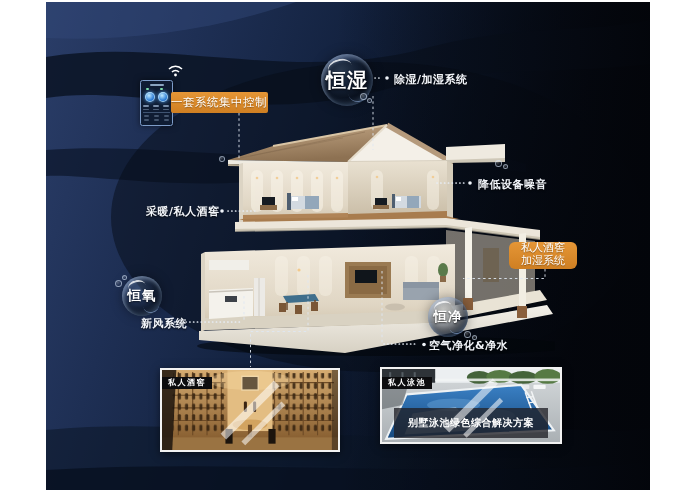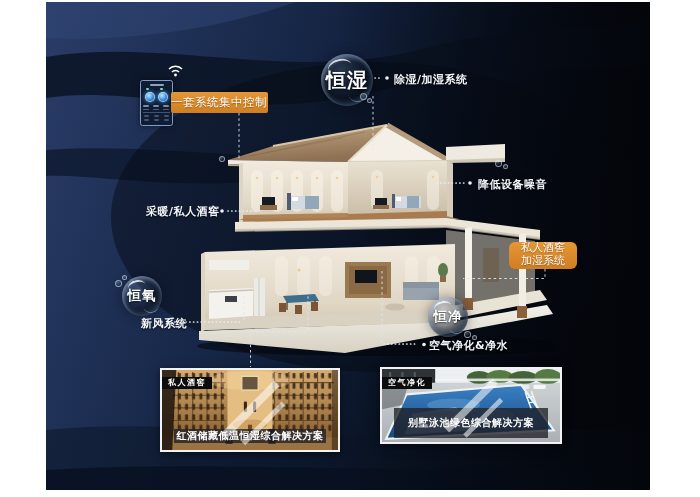--- a/index.html
+++ b/index.html
@@ -337,21 +337,20 @@
       <rect x="84" y="52" width="4" height="16" fill="#6e4b26"></rect>
       <rect x="80" y="30" width="3" height="10" rx="1.2" fill="#3a2413"></rect>
       <rect x="89" y="30" width="3" height="10" rx="1.2" fill="#3a2413"></rect>
       <rect x="0" y="64" width="172" height="12" fill="#9a7342"></rect>
       <rect x="62" y="56" width="7" height="14" fill="#1c140d"></rect>
       <rect x="104" y="56" width="7" height="14" fill="#1c140d"></rect>
       <polygon points="0,0 14,0 10,76 0,76" fill="#1c140d" opacity="0.85"></polygon>
       <rect x="166" y="0" width="6" height="76" fill="#1c140d" opacity="0.5"></rect>
     </svg>
     <div class="badge" style="top:7px;">私人酒窖</div>
-    <div class="caption" style="bottom:7px;height:14px;">红酒储藏低温恒湿综合解决方案</div>
     <svg class="watermark" viewBox="0 0 12 12">
       <line x1="2" y1="10" x2="10" y2="2" stroke="#fff" stroke-width="1.2"></line>
       <line x1="5" y1="11" x2="11" y2="5" stroke="#fff" stroke-width="0.8"></line>
     </svg>
   </div>
 
   <div class="card" style="left:380px;top:367px;width:178px;height:73px;">
     <svg viewBox="0 0 174 69" preserveAspectRatio="none">
       <defs>
         <linearGradient id="deckG" x1="0" y1="0" x2="0" y2="1">
@@ -379,21 +378,21 @@
       <polygon points="24,24 136,15 168,58 4,66" fill="url(#poolG)" stroke="#eef2f4" stroke-width="2"></polygon>
       <ellipse cx="70" cy="34" rx="26" ry="6" fill="#6aa4d8" opacity="0.45"></ellipse>
       <ellipse cx="100" cy="44" rx="30" ry="7" fill="#5e9bd0" opacity="0.4"></ellipse>
       <polygon points="30,42 72,36 92,58 22,62" fill="#dff0fa" opacity="0.35"></polygon>
       <line x1="140" y1="22" x2="146" y2="38" stroke="#f2f4f5" stroke-width="1.5"></line>
       <line x1="146" y1="21" x2="152" y2="37" stroke="#f2f4f5" stroke-width="1.5"></line>
       <line x1="141" y1="27" x2="148" y2="26" stroke="#f2f4f5" stroke-width="1.2"></line>
       <line x1="143" y1="32" x2="150" y2="31" stroke="#f2f4f5" stroke-width="1.2"></line>
       <polygon points="0,13 26,13 20,34 0,38" fill="#3a4045" opacity="0.45"></polygon>
     </svg>
-    <div class="badge" style="top:8px;">空气净化</div>
+    <div class="badge" style="top:8px;">私人泳池</div>
     <div class="caption" style="bottom:4px;height:30px;">别墅泳池绿色综合解决方案</div>
     <svg class="watermark" viewBox="0 0 12 12">
       <line x1="2" y1="10" x2="10" y2="2" stroke="#fff" stroke-width="1.2"></line>
       <line x1="5" y1="11" x2="11" y2="5" stroke="#fff" stroke-width="0.8"></line>
     </svg>
   </div>
 
 </div>
 
 </body></html>

